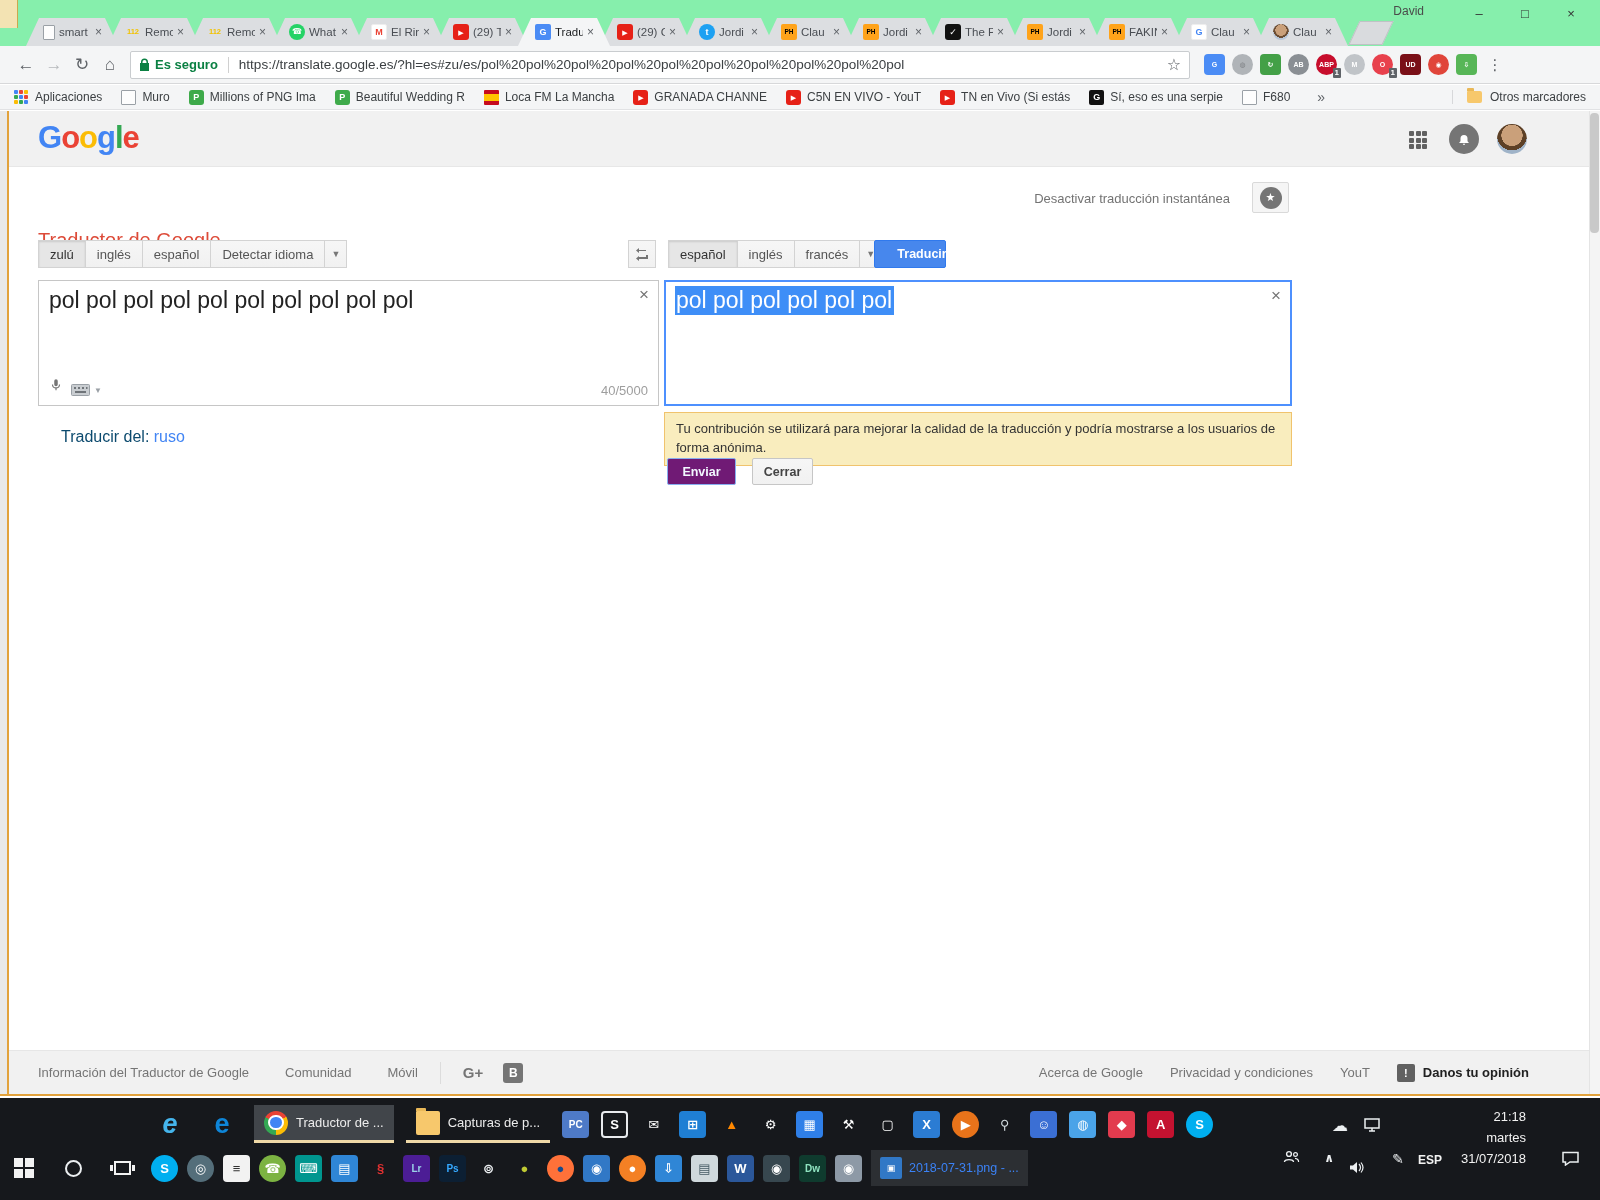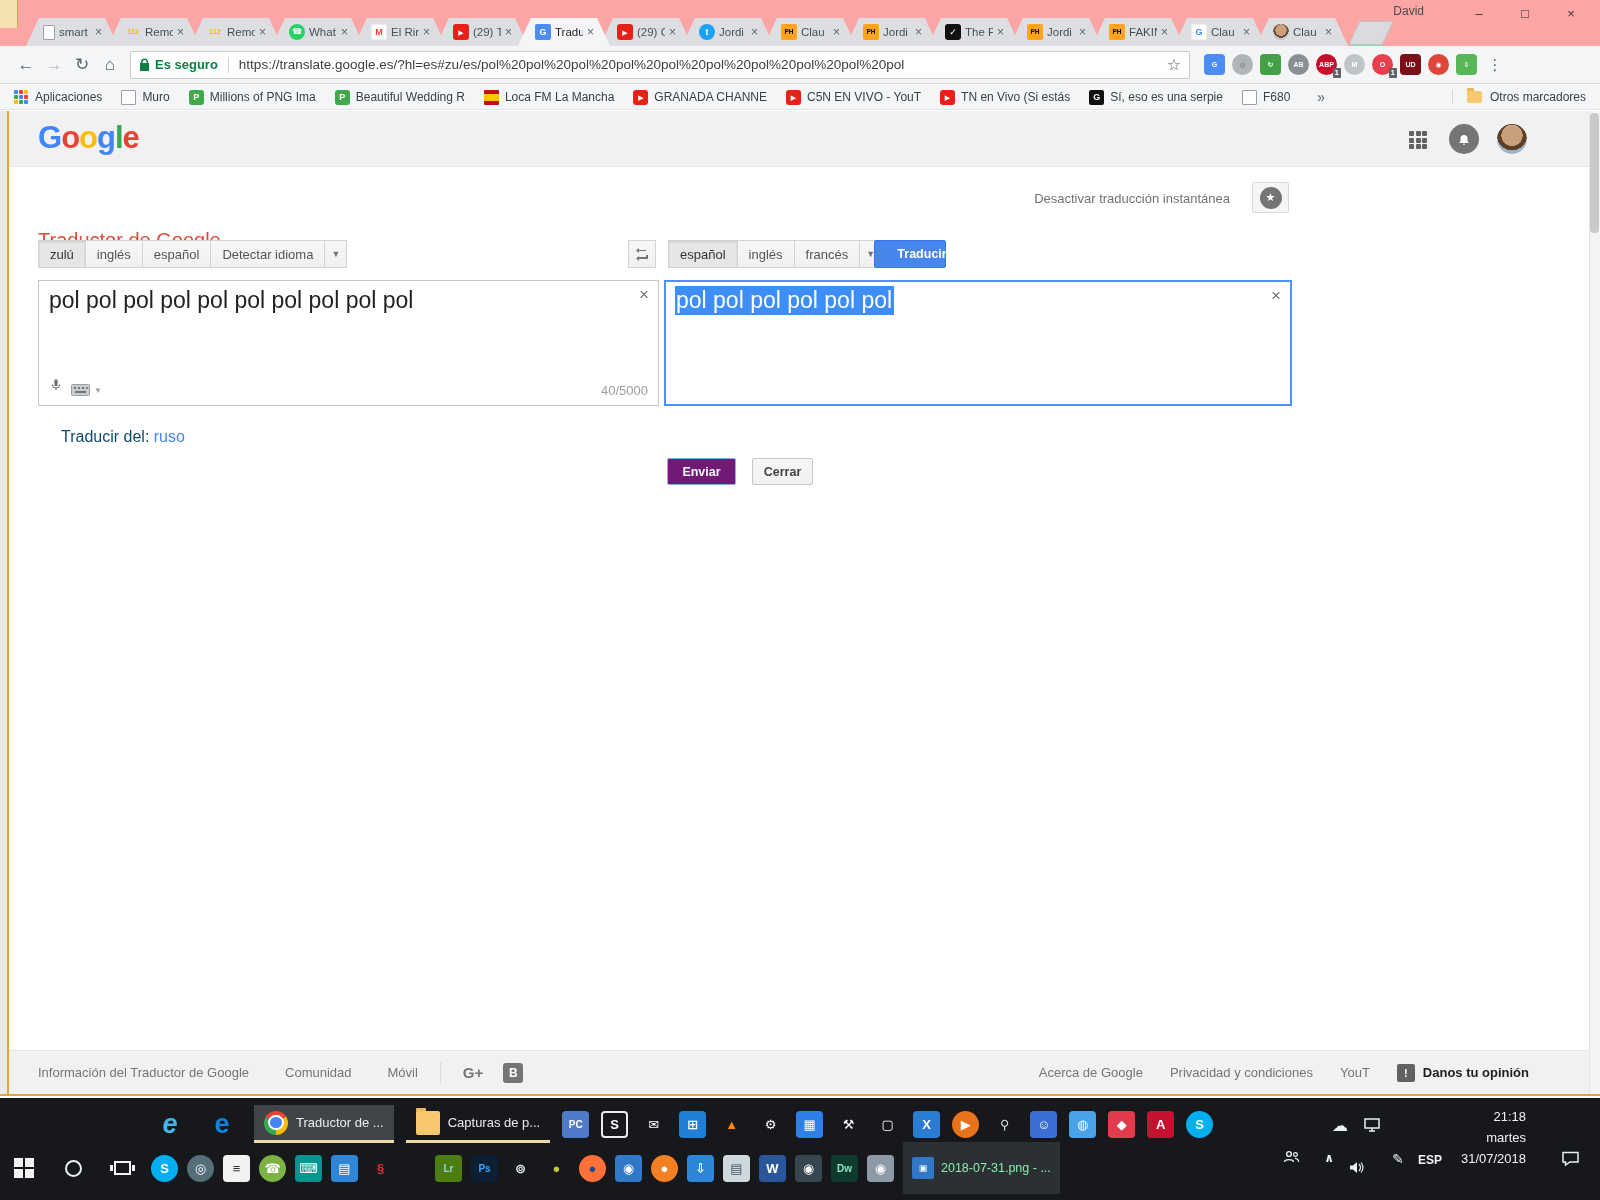--- a/index.html
+++ b/index.html
@@ -1,20 +1,20 @@
 <!DOCTYPE html>
 <html><head>
 <meta charset="utf-8">
 <style>
   html,body{margin:0;padding:0;background:#000;}
   *{box-sizing:border-box;font-family:"Liberation Sans","DejaVu Sans",sans-serif;}
   .screen{position:relative;width:1600px;height:1200px;background:#fff;overflow:hidden;}
 
   
-  .titlebar{position:absolute;left:0;top:0;width:1600px;height:46px;background:#fca5a5;}
+  .titlebar{position:absolute;left:0;top:0;width:1600px;height:46px;background:#86efac;}
   .corner-accent{position:absolute;left:0;top:0;width:18px;height:28px;background:#f3e3b3;border-right:1px solid #caa94e;}
   .profile-name{position:absolute;right:176px;top:4px;font-size:12px;color:#4a4a4a;}
   .win-controls{position:absolute;right:6px;top:0;display:flex;}
   .win-btn{width:46px;height:26px;display:flex;align-items:center;justify-content:center;font-size:13px;color:#333;}
   .tabstrip{position:absolute;left:26px;top:18px;height:28px;display:flex;align-items:flex-end;}
   .tab{position:relative;width:92px;height:28px;margin-right:-10px;background:#dcdee1;clip-path:polygon(13px 0,calc(100% - 13px) 0,100% 100%,0 100%);display:flex;align-items:center;gap:4px;padding:0 16px 0 17px;font-size:11.5px;color:#4a4e54;}
   .tab.active{background:#f4f5f6;z-index:5;color:#1c1e21;}
   .tab-title{flex:1;overflow:hidden;white-space:nowrap;}
   .tab-close{flex:none;font-size:12px;color:#5f6368;}
   .newtab{width:34px;height:24px;background:#d9dbde;transform:skewX(-25deg);margin-left:16px;margin-bottom:1px;border:1px solid #bfc2c5;}
@@ -146,21 +146,21 @@
   .tbi{width:27px;height:27px;border-radius:4px;display:flex;align-items:center;justify-content:center;font-size:13px;font-weight:bold;color:#fff;flex:none;}
   .tbi.outline{border:2px solid #e8eaed;background:transparent!important;}
   .tbi.small-t{font-size:10px;}
   .start-btn,.cortana-btn,.taskview-btn{width:40px;height:38px;display:flex;align-items:center;justify-content:center;flex:none;}
   .start-logo{display:grid;grid-template-columns:9px 9px;grid-template-rows:9px 9px;gap:2px;}
   .start-logo i{background:#f2f2f2;}
   .cortana-ring{width:17px;height:17px;border:2.5px solid #eceff1;border-radius:50%;}
   .taskview-glyph{width:17px;height:14px;border:2px solid #f2f2f2;position:relative;}
   .taskview-glyph::before{content:"";position:absolute;left:-6px;top:2px;width:3px;height:6px;background:#f2f2f2;}
   .taskview-glyph::after{content:"";position:absolute;right:-6px;top:2px;width:3px;height:6px;background:#f2f2f2;}
-  .tb-preview{height:52px;display:flex;align-items:center;gap:7px;padding:0 9px;background:#2c2f33;color:#86efac;font-size:12.5px;white-space:nowrap;flex:none;}
+  .tb-preview{height:36px;display:flex;align-items:center;gap:7px;padding:0 9px;background:#2c2f33;color:#3b82f6;font-size:12.5px;white-space:nowrap;flex:none;}
   .tb-preview .fi{width:22px;height:22px;}
 
   .tray-cloud{position:absolute;right:252px;top:18px;color:#eceff1;font-size:16px;}
   .tray-net{position:absolute;right:218px;top:20px;}
   .tray-clock{position:absolute;right:74px;top:8px;text-align:right;color:#f2f2f2;font-size:13px;line-height:21px;}
   .tray-people{position:absolute;right:300px;top:52px;}
   .tray-chev{position:absolute;right:266px;top:53px;color:#eceff1;font-size:12px;font-weight:bold;}
   .tray-speaker{position:absolute;right:236px;top:62px;}
   .tray-pen{position:absolute;right:196px;top:53px;color:#eceff1;font-size:14px;}
   .tray-esp{position:absolute;right:158px;top:55px;color:#f2f2f2;font-size:12px;font-weight:bold;}
@@ -436,20 +436,21 @@
       <div class="out-text"><span class="sel">pol pol pol pol pol pol</span></div>
       <span class="box-close">×</span>
     </div>
 
     <div class="detected">
       <span class="pre">Traducir del:</span>
       <span> </span>
       <span class="lang-link">ruso</span>
     </div>
 
+    <div class="banner">Tu contribución se utilizará para mejorar la calidad de la traducción y podría mostrarse a los usuarios de forma anónima.</div>
     <div class="actions">
       <div class="btn-enviar">Enviar</div>
       <div class="btn-cerrar">Cerrar</div>
     </div>
 
     <div class="gfooter">
       <div class="lgrp" id="footer-left">
           <span>Información del Traductor de Google</span>
           <span>Comunidad</span>
           <span>Móvil</span>
@@ -514,21 +515,21 @@
       <span class="taskview-btn">
           <span class="taskview-glyph"></span>
         </span>
     <span class="tbi" style="background: rgb(0, 175, 240); border-radius: 50%;">S</span>
         <span class="tbi" style="background: rgb(84, 110, 122); border-radius: 50%;">◎</span>
         <span class="tbi" style="background: rgb(242, 242, 242); color: rgb(51, 51, 51);">≡</span>
         <span class="tbi" style="background: rgb(124, 179, 66); border-radius: 50%;">☎</span>
         <span class="tbi" style="background: rgb(0, 150, 143);">⌨</span>
         <span class="tbi" style="background: rgb(47, 134, 214);">▤</span>
         <span class="tbi" style="color: rgb(224, 49, 49);">§</span>
-        <span class="tbi small-t" style="background: #4d7c0f; color: rgb(154, 209, 232); margin-left: 32px;">Lr</span>
+        <span class="tbi small-t" style="background: #4c1d95; color: rgb(154, 209, 232);">Lr</span>
         <span class="tbi small-t" style="background: rgb(12, 31, 51); color: rgb(53, 168, 255);">Ps</span>
         <span class="tbi" style="color: rgb(236, 239, 241);">⊚</span>
         <span class="tbi" style="color: rgb(192, 202, 51);">●</span>
         <span class="tbi" style="background: rgb(255, 113, 57); color: rgb(23, 74, 140); border-radius: 50%;">●</span>
         <span class="tbi" style="background: rgb(49, 120, 198);">◉</span>
         <span class="tbi" style="background: rgb(244, 128, 36); border-radius: 50%;">●</span>
         <span class="tbi" style="background: rgb(47, 134, 214);">⇩</span>
         <span class="tbi" style="background: rgb(207, 216, 220); color: rgb(69, 90, 100);">▤</span>
         <span class="tbi" style="background: rgb(43, 87, 154);">W</span>
         <span class="tbi" style="background: rgb(55, 71, 79);">◉</span>

